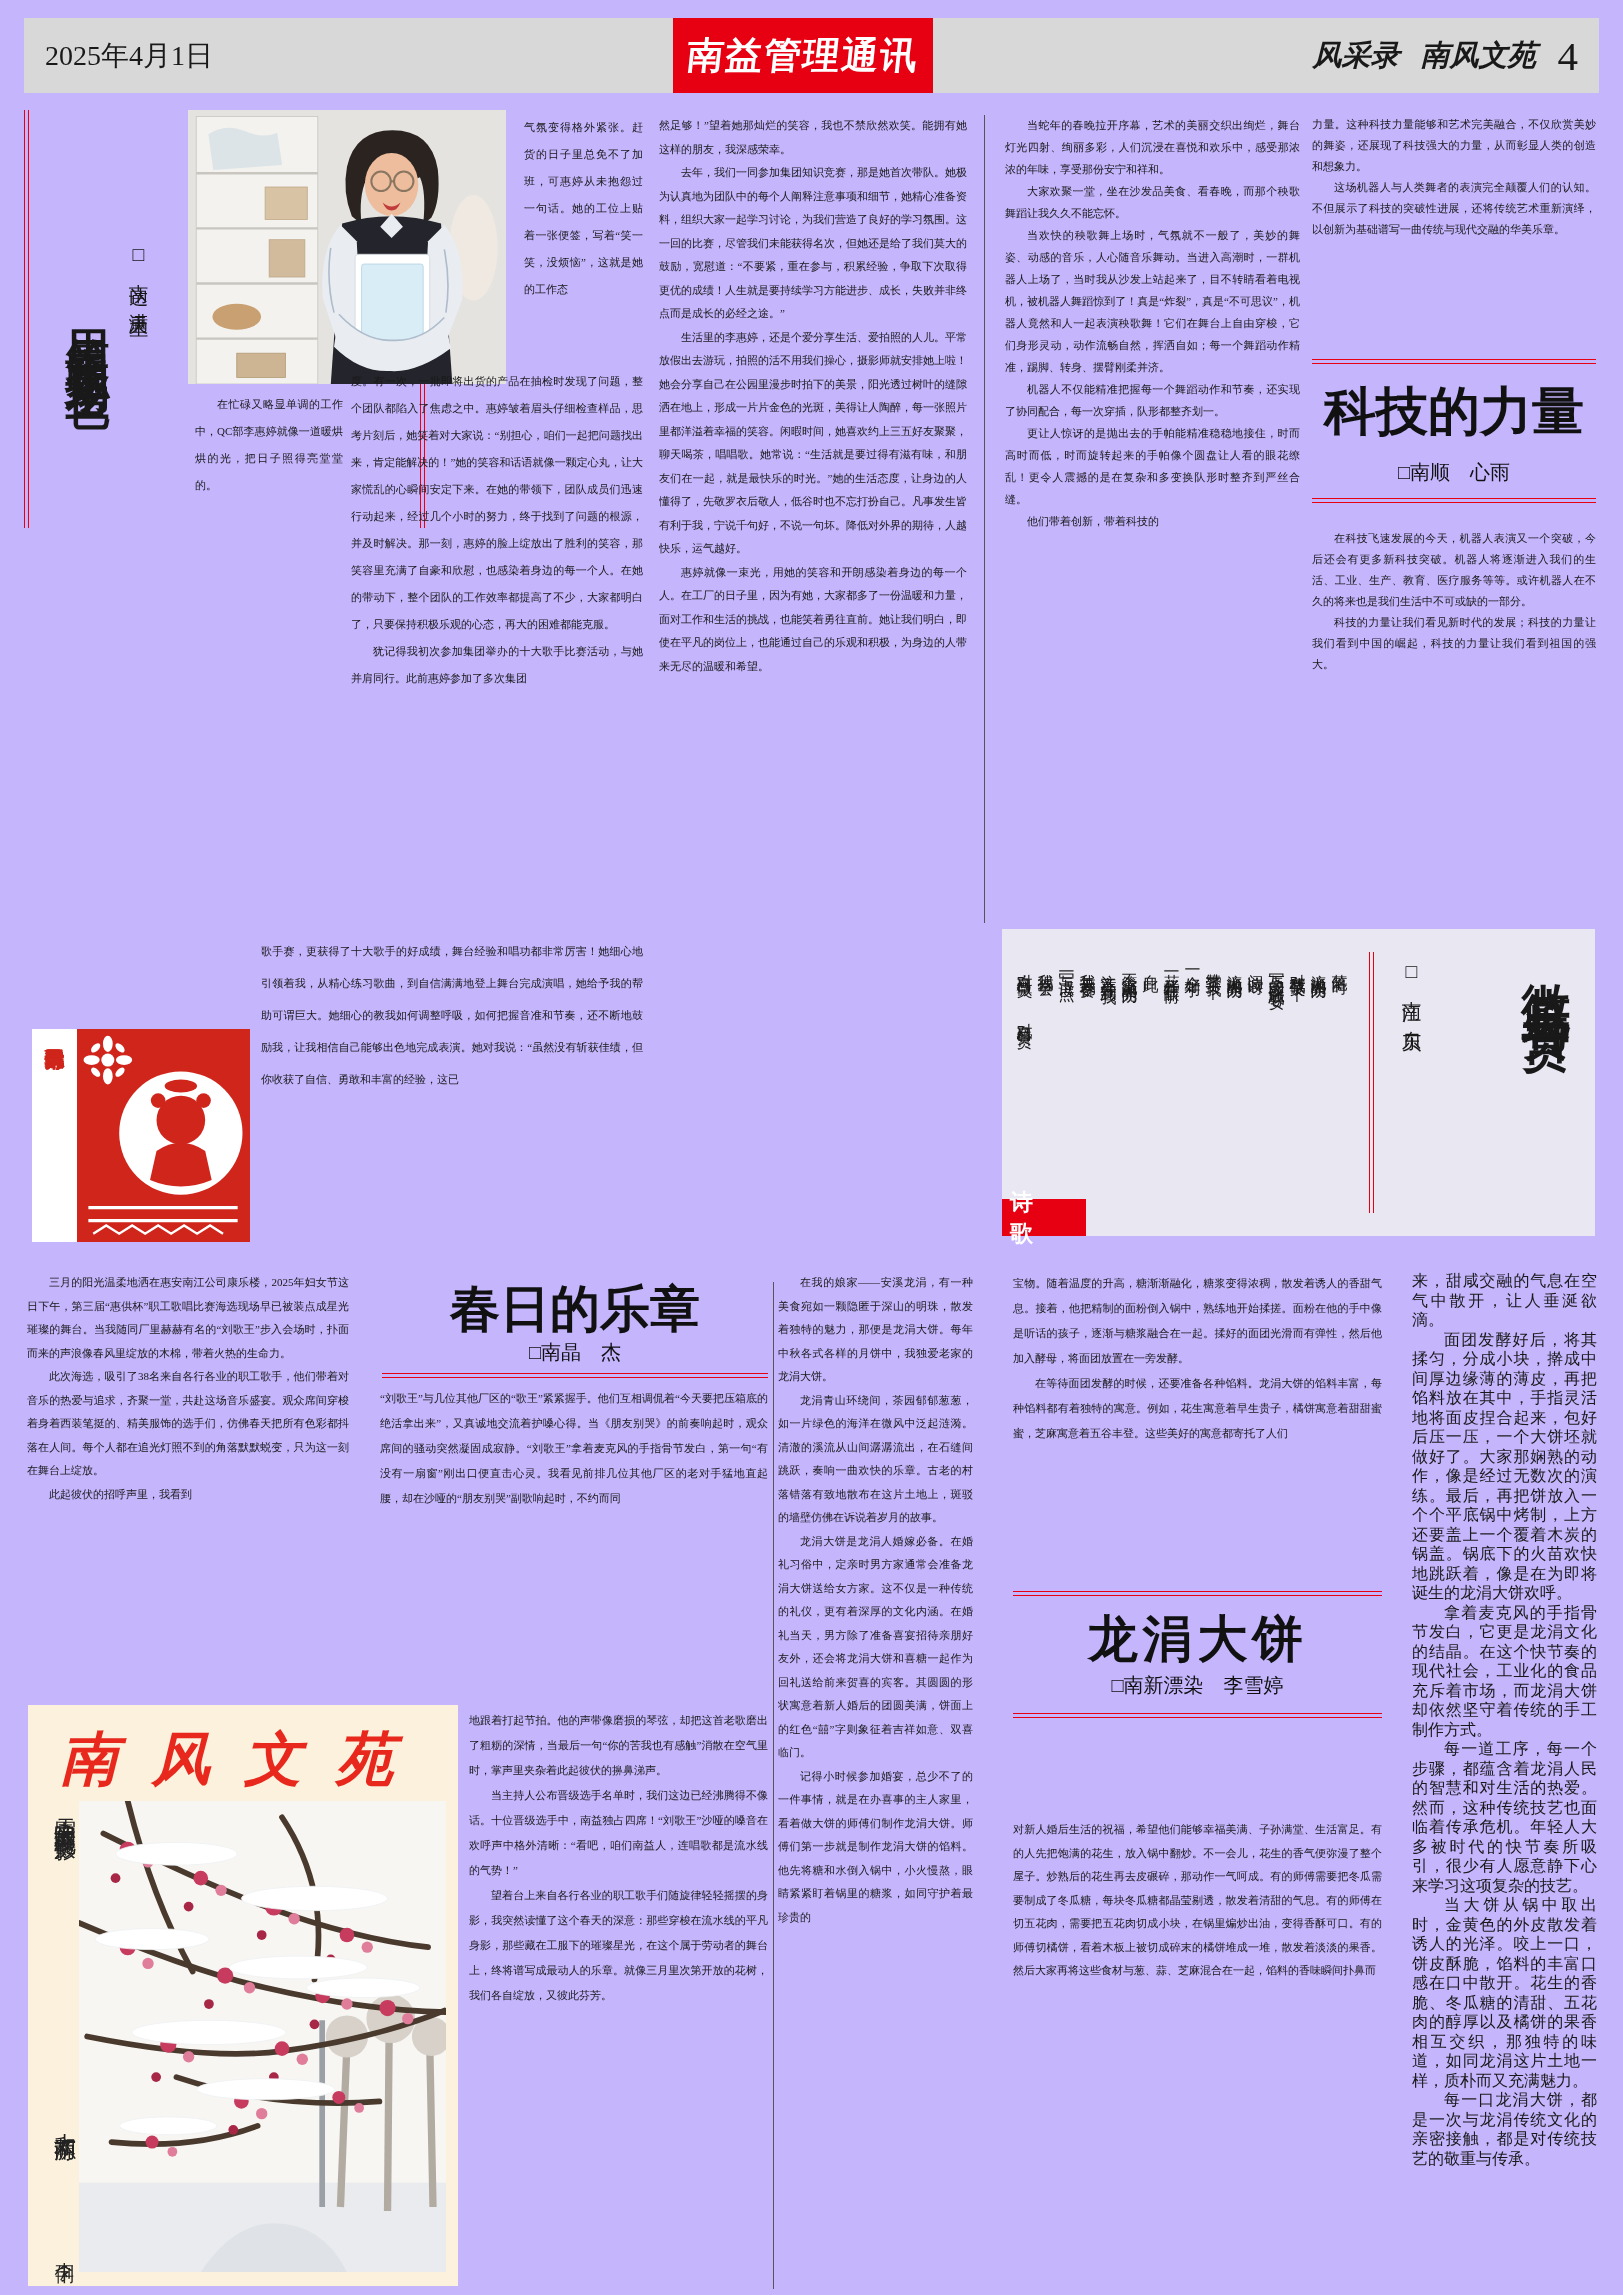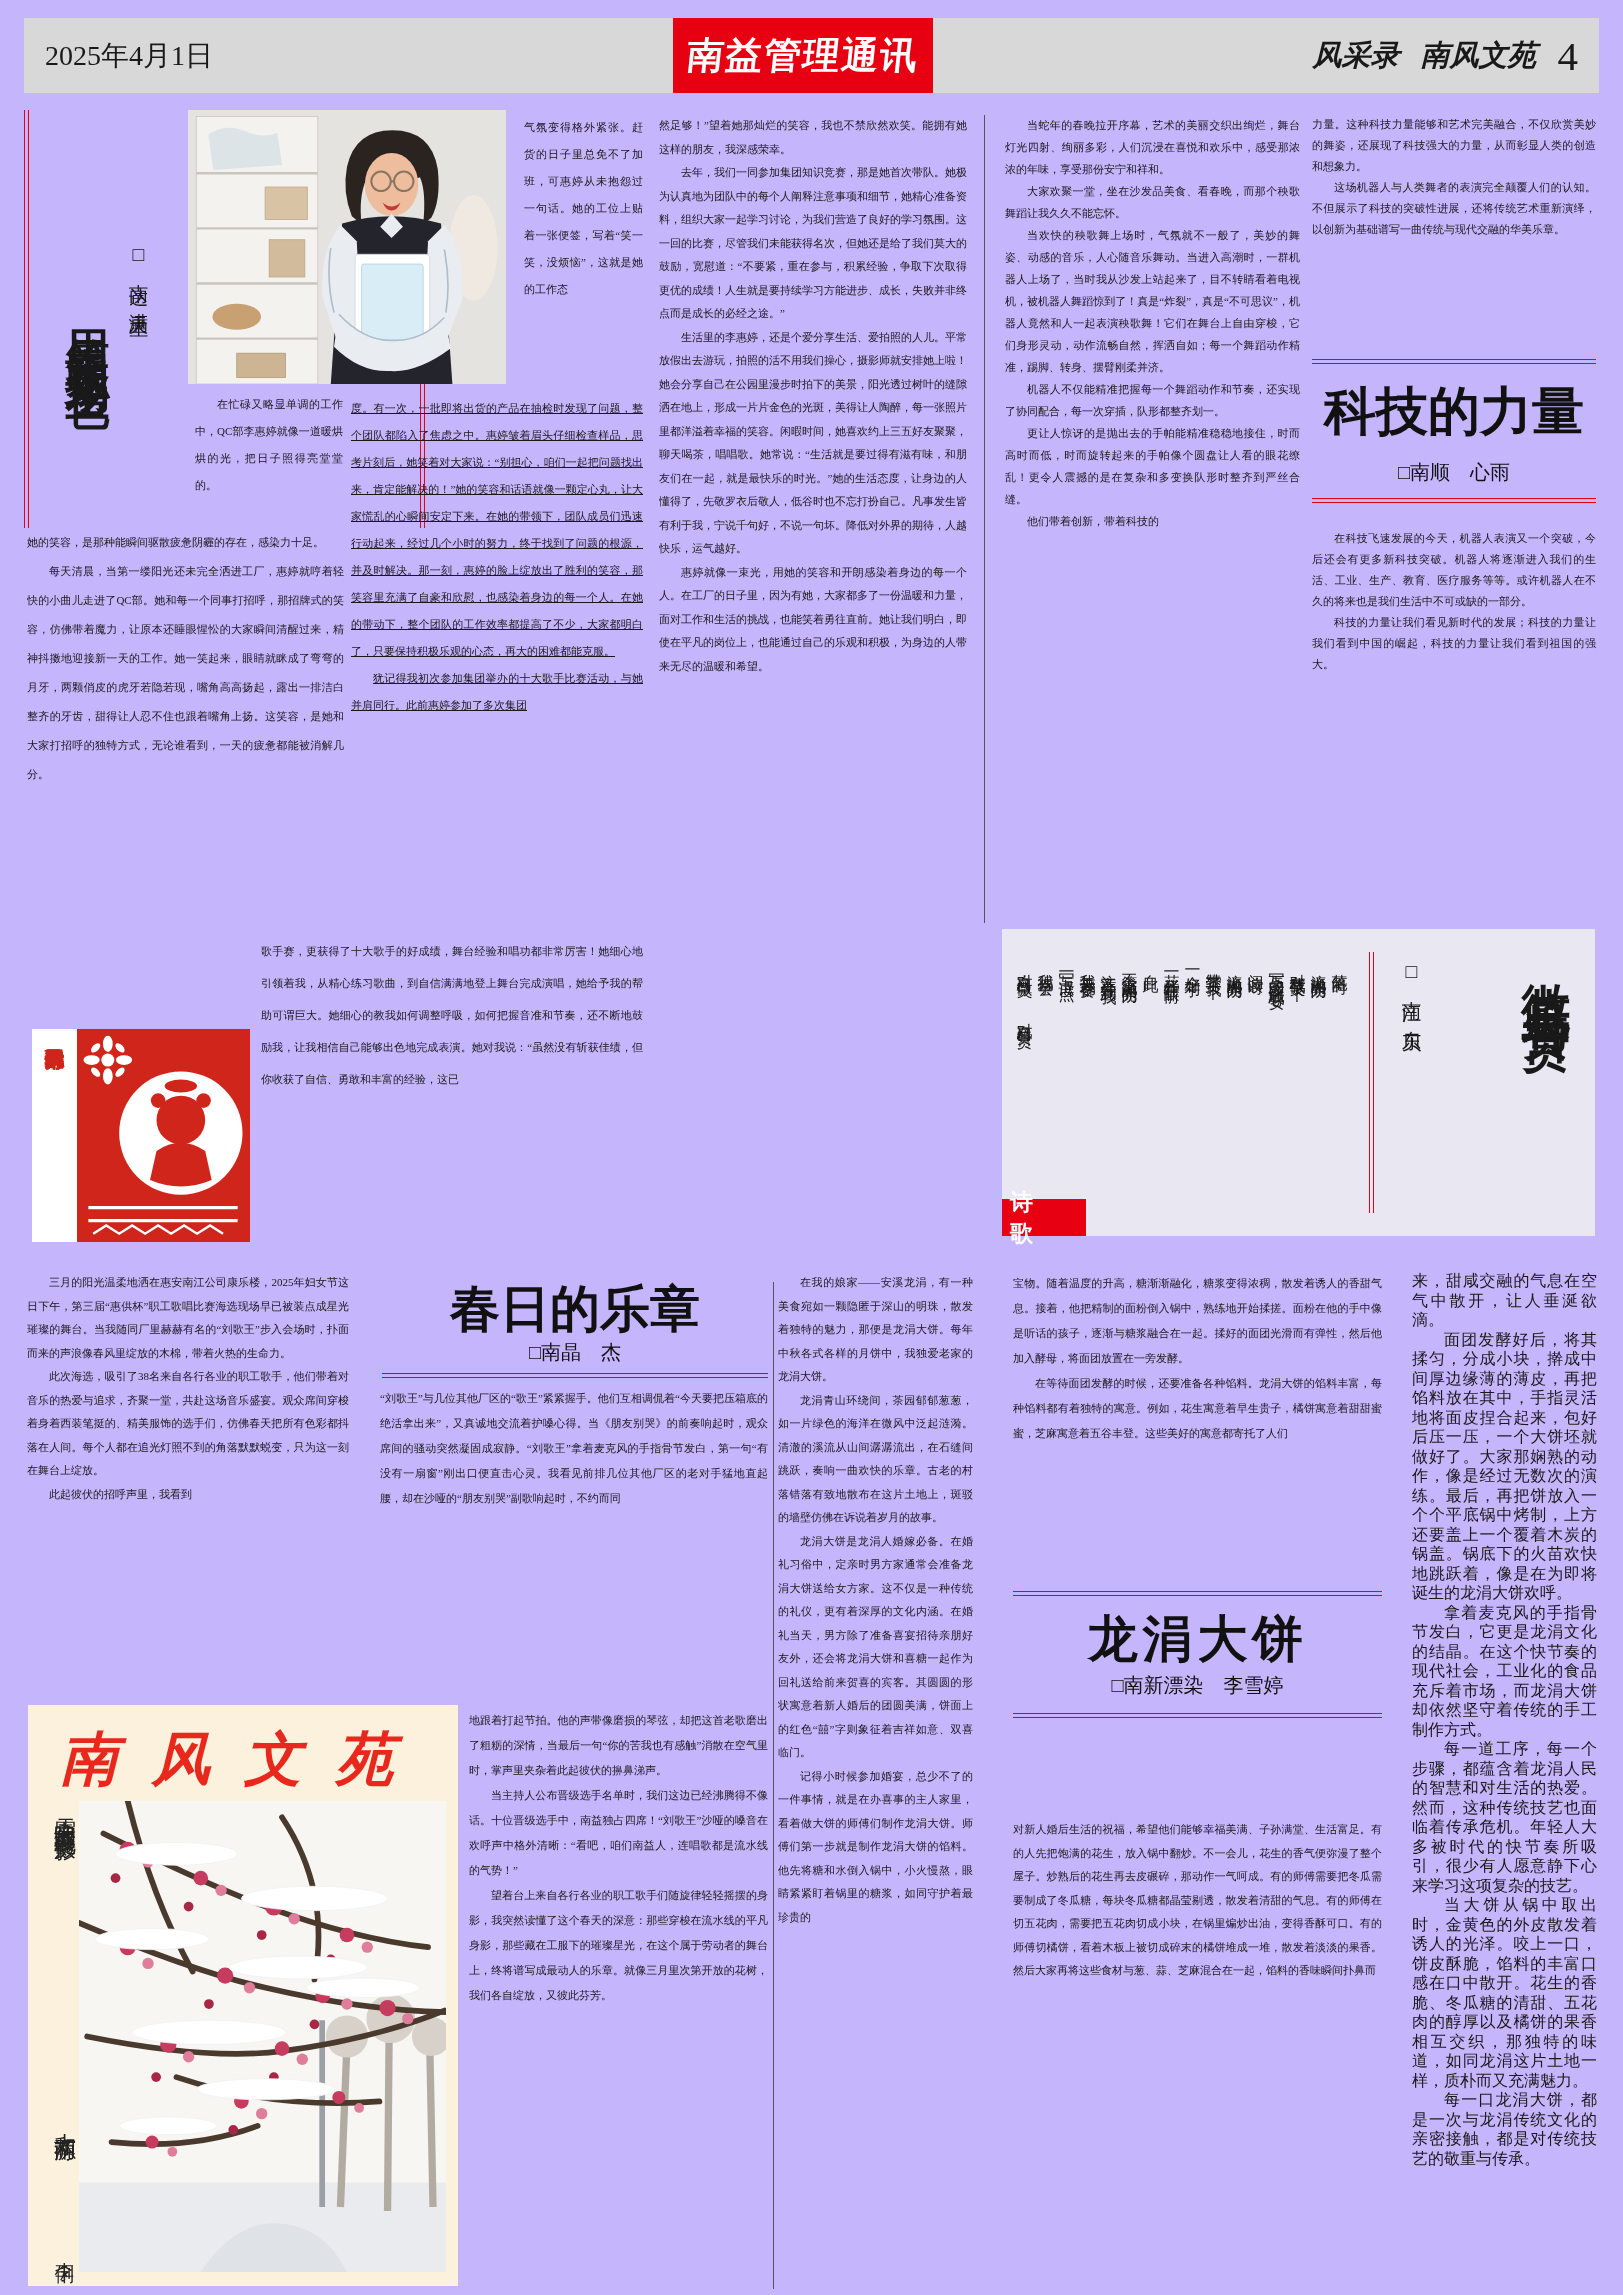--- a/index.html
+++ b/index.html
@@ -100,28 +100,24 @@
       <rect x="206" y="178" width="92" height="124" rx="4" fill="#ffffff" stroke="#cfd8dd"></rect>
       <rect x="214" y="190" width="76" height="104" rx="3" fill="#d9edf6" stroke="#b5d3e2"></rect>
       <path d="M186 250 q30 36 66 34 q38 2 64 -30 l8 40 q-40 30 -74 28 q-38 2 -70 -30z" fill="#e9edf2"></path>
       <path d="M186 252 q32 34 66 32 q36 2 64 -28" stroke="#aebccc" stroke-width="2" fill="none"></path>
     </svg>
   </div>
 
   <div class="abs body lh33" style="left:195px;top:391px;width:148px;height:133px;">
       <p class="para">在忙碌又略显单调的工作中，QC部李惠婷就像一道暖烘烘的光，把日子照得亮堂堂的。</p>
     </div>
-  <div class="abs body lh36" style="left:27px;top:528px;width:317px;height:394px;" data-first-flush="">
-      <p class="para">她的笑容，是那种能瞬间驱散疲惫阴霾的存在，感染力十足。</p>
-      <p class="para">每天清晨，当第一缕阳光还未完全洒进工厂，惠婷就哼着轻快的小曲儿走进了QC部。她和每一个同事打招呼，那招牌式的笑容，仿佛带着魔力，让原本还睡眼惺忪的大家瞬间清醒过来，精神抖擞地迎接新一天的工作。她一笑起来，眼睛就眯成了弯弯的月牙，两颗俏皮的虎牙若隐若现，嘴角高高扬起，露出一排洁白整齐的牙齿，甜得让人忍不住也跟着嘴角上扬。这笑容，是她和大家打招呼的独特方式，无论谁看到，一天的疲惫都能被消解几分。</p>
-    </div>
   <div class="abs body lh33" style="left:524px;top:114px;width:119px;height:272px;" data-first-flush="">
       <p class="para">气氛变得格外紧张。赶货的日子里总免不了加班，可惠婷从未抱怨过一句话。她的工位上贴着一张便签，写着“笑一笑，没烦恼”，这就是她的工作态</p>
     </div>
-  <div class="abs body lh33" style="left:351px;top:395px;width:292px;height:532px;text-decoration:underline;" data-first-flush="">
+  <div class="abs body lh33" style="left:351px;top:368px;width:292px;height:532px;" data-first-flush="">
       <p class="para">度。有一次，一批即将出货的产品在抽检时发现了问题，整个团队都陷入了焦虑之中。惠婷皱着眉头仔细检查样品，思考片刻后，她笑着对大家说：“别担心，咱们一起把问题找出来，肯定能解决的！”她的笑容和话语就像一颗定心丸，让大家慌乱的心瞬间安定下来。在她的带领下，团队成员们迅速行动起来，经过几个小时的努力，终于找到了问题的根源，并及时解决。那一刻，惠婷的脸上绽放出了胜利的笑容，那笑容里充满了自豪和欣慰，也感染着身边的每一个人。在她的带动下，整个团队的工作效率都提高了不少，大家都明白了，只要保持积极乐观的心态，再大的困难都能克服。</p>
       <p class="para">犹记得我初次参加集团举办的十大歌手比赛活动，与她并肩同行。此前惠婷参加了多次集团</p>
     </div>
   <div class="abs body lh40" style="left:261px;top:935px;width:382px;height:302px;" data-first-flush="">
       <p class="para">歌手赛，更获得了十大歌手的好成绩，舞台经验和唱功都非常厉害！她细心地引领着我，从精心练习歌曲，到自信满满地登上舞台完成演唱，她给予我的帮助可谓巨大。她细心的教我如何调整呼吸，如何把握音准和节奏，还不断地鼓励我，让我相信自己能够出色地完成表演。她对我说：“虽然没有斩获佳绩，但你收获了自信、勇敢和丰富的经验，这已</p>
     </div>
   <div class="abs body" style="left:659px;top:114px;width:308px;height:1128px;" data-first-flush="">
       <p class="para">然足够！”望着她那灿烂的笑容，我也不禁欣然欢笑。能拥有她这样的朋友，我深感荣幸。</p>
       <p class="para">去年，我们一同参加集团知识竞赛，那是她首次带队。她极为认真地为团队中的每个人阐释注意事项和细节，她精心准备资料，组织大家一起学习讨论，为我们营造了良好的学习氛围。这一回的比赛，尽管我们未能获得名次，但她还是给了我们莫大的鼓励，宽慰道：“不要紧，重在参与，积累经验，争取下次取得更优的成绩！人生就是要持续学习方能进步、成长，失败并非终点而是成长的必经之途。”</p>
       <p class="para">生活里的李惠婷，还是个爱分享生活、爱拍照的人儿。平常放假出去游玩，拍照的活不用我们操心，摄影师就安排她上啦！她会分享自己在公园里漫步时拍下的美景，阳光透过树叶的缝隙洒在地上，形成一片片金色的光斑，美得让人陶醉，每一张照片里都洋溢着幸福的笑容。闲暇时间，她喜欢约上三五好友聚聚，聊天喝茶，唱唱歌。她常说：“生活就是要过得有滋有味，和朋友们在一起，就是最快乐的时光。”她的生活态度，让身边的人懂得了，先敬罗衣后敬人，低谷时也不忘打扮自己。凡事发生皆有利于我，宁说千句好，不说一句坏。降低对外界的期待，人越快乐，运气越好。</p>

